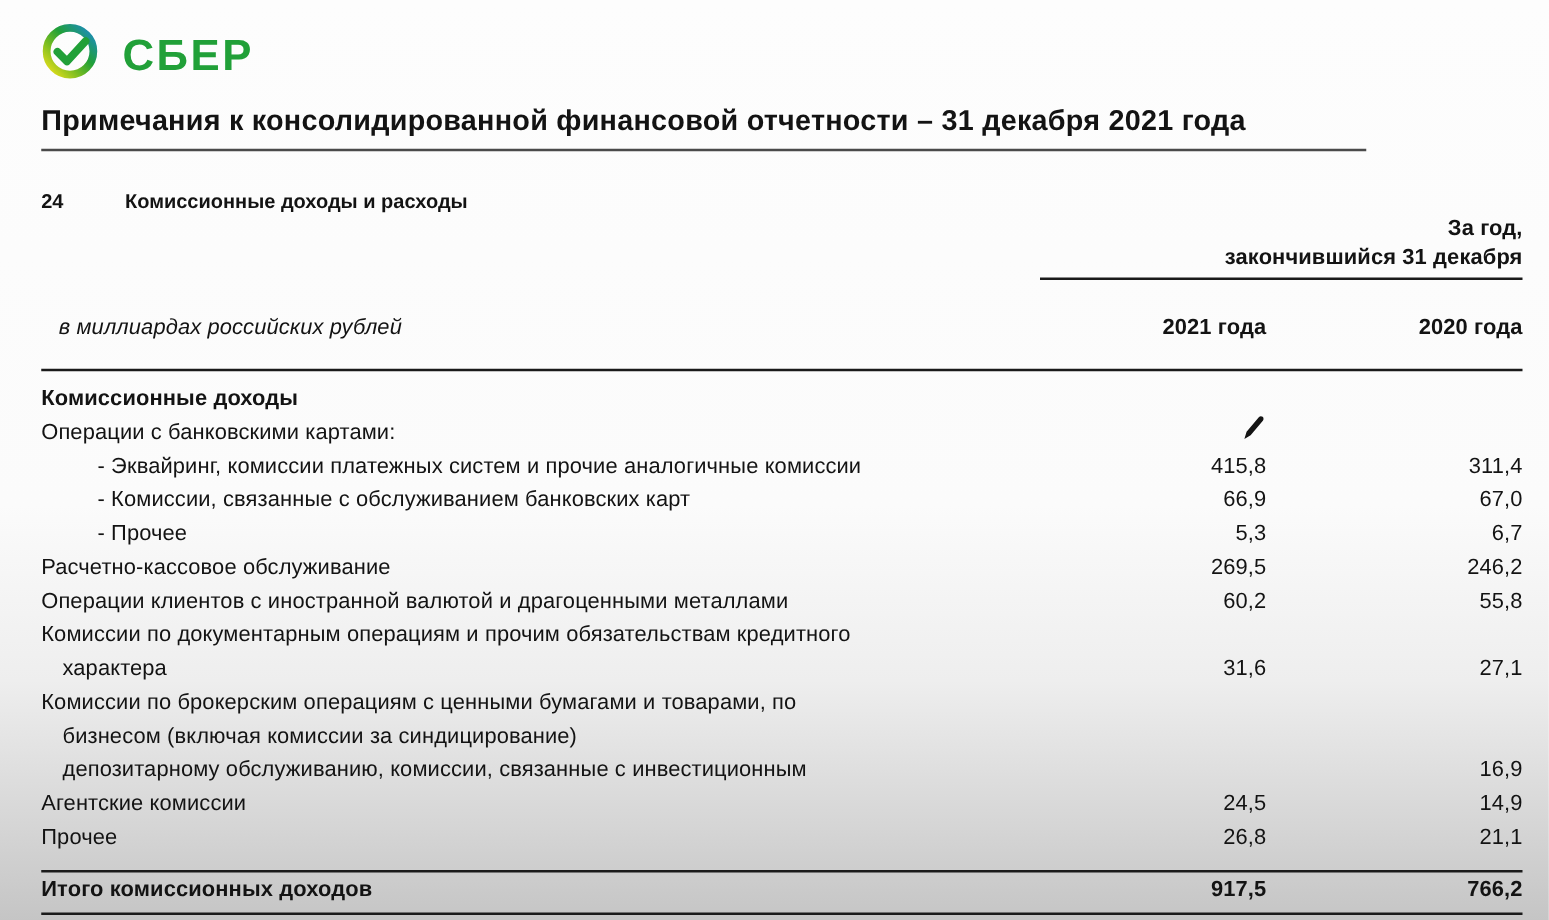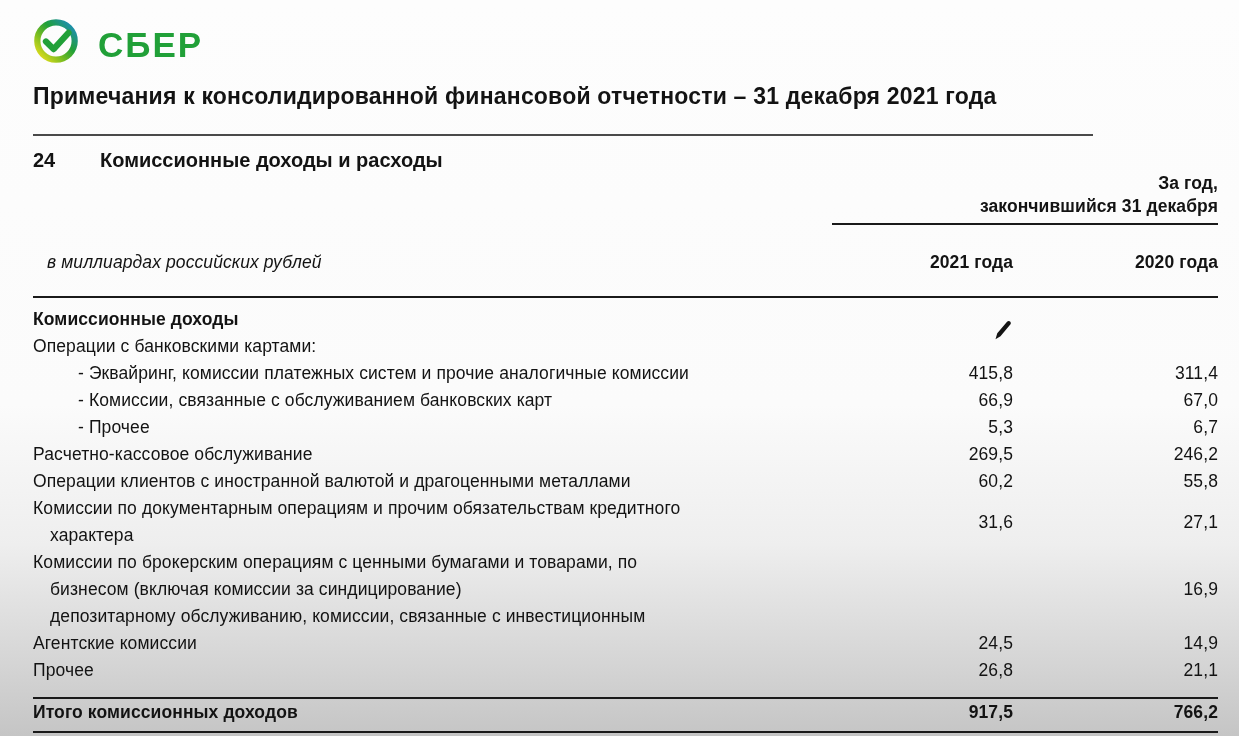--- a/index.html
+++ b/index.html
@@ -12,40 +12,40 @@
   .page{position:relative;padding:16px 0 0 33px;}
 
   
   .logo-row{display:flex;align-items:center;gap:19px;height:54px;}
   .brand{font-size:35px;font-weight:bold;color:#21A038;letter-spacing:2px;line-height:1;padding-top:2px;}
 
   
   .title{
     font-size:23px;font-weight:bold;letter-spacing:.2px;
     width:1060px;border-bottom:2px solid #4a4a4a;
-    padding-bottom:24px;margin-top:13px;
+    padding-bottom:9px;margin-top:13px;
   }
 
   
-  .section{display:flex;font-weight:bold;font-size:20px;margin-top:13px;}
+  .section{display:flex;font-weight:bold;font-size:16px;margin-top:32px;}
   .section .num{width:67px;}
 
   
   .fin-table{width:1185px;font-size:17.5px;letter-spacing:.1px;}
   .period-h{
     width:386px;margin-left:799px;text-align:right;font-weight:bold;
     line-height:23px;border-bottom:2.5px solid #1a1a1a;padding-bottom:5px;
   }
   .cols-h{display:flex;align-items:flex-end;border-bottom:2px solid #1a1a1a;margin-top:27px;padding-bottom:23px;}
   .units{flex:1;font-style:italic;padding-left:14px;}
   .colw1{width:150px;text-align:right;}
   .colw2{width:205px;text-align:right;}
   .col-bold{font-weight:bold;}
   .group-h{font-weight:bold;line-height:27px;margin-top:8px;}
-  .trow{display:flex;align-items:center;line-height:27px;}
+  .trow{display:flex;align-items:flex-end;line-height:27px;}
   .row-label{flex:1;}
   .row-label.ind1{padding-left:45px;}
   .row-label .cont{padding-left:17px;}
   .v2021{width:150px;text-align:right;position:relative;}
   .v2020{width:205px;text-align:right;}
   .total{
     display:flex;align-items:center;margin-top:13px;
     border-top:2.5px solid #1a1a1a;border-bottom:2.5px solid #1a1a1a;
     padding:3px 0 8px;font-weight:bold;font-size:17.5px;
   }

